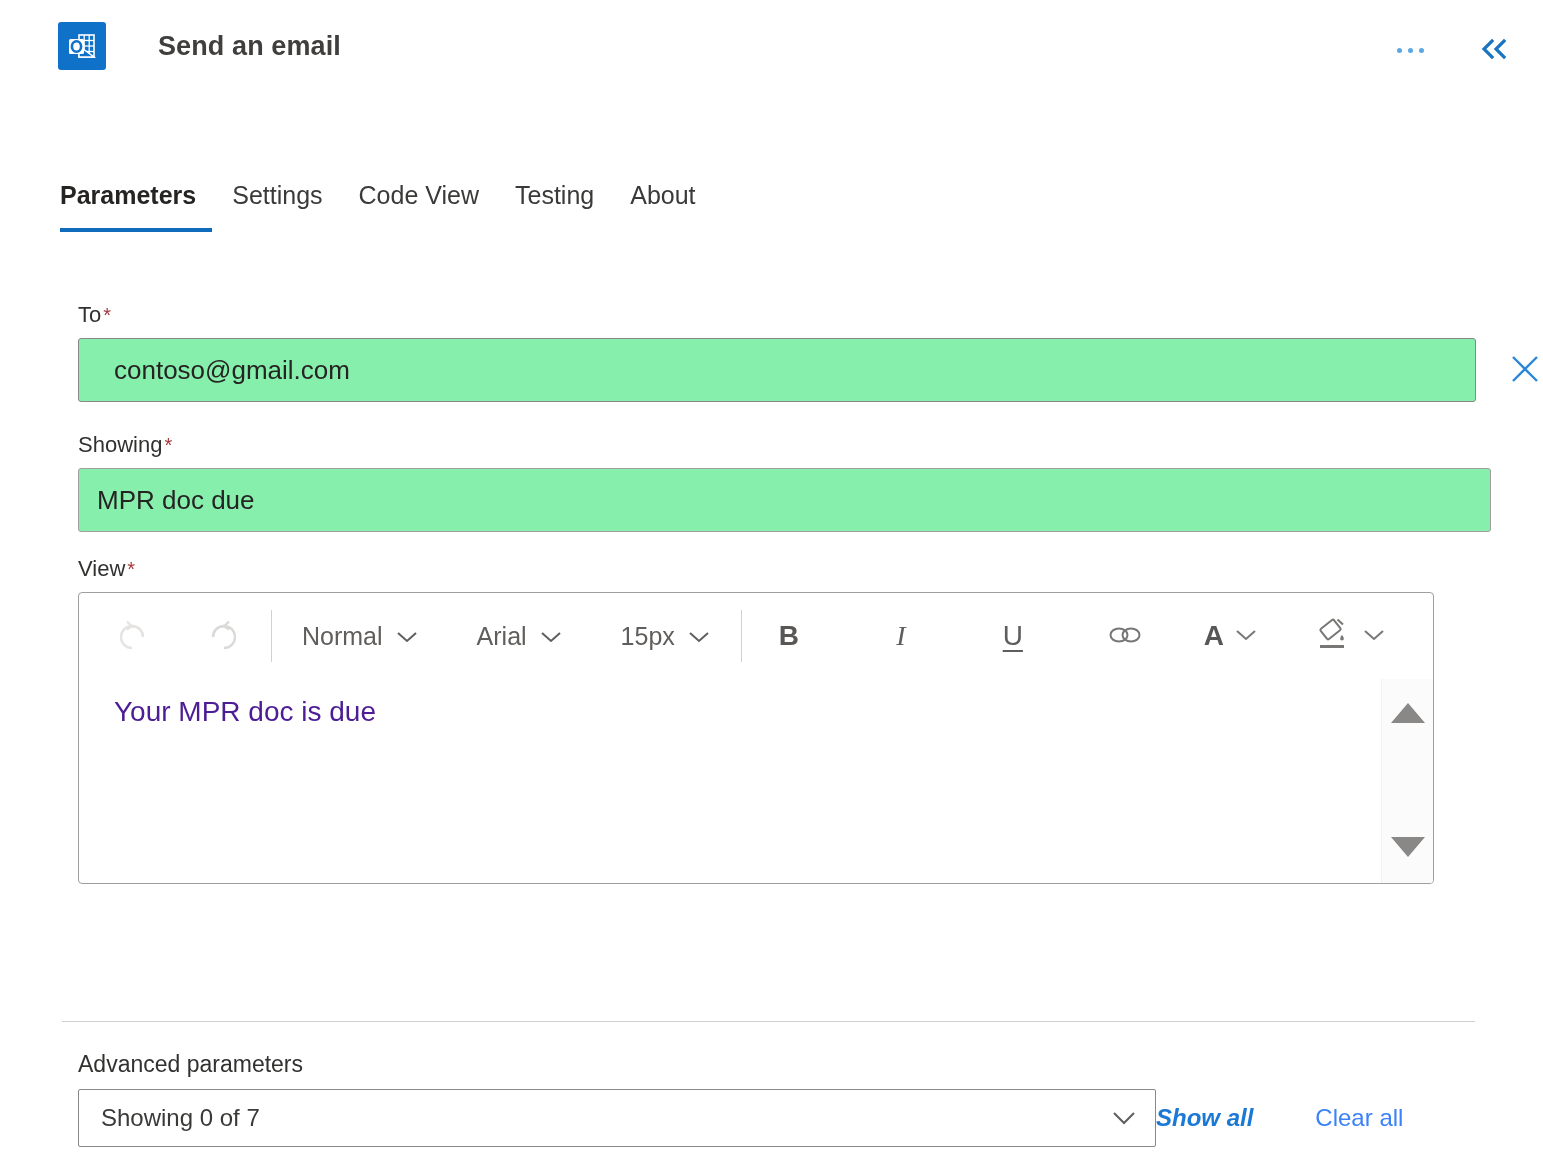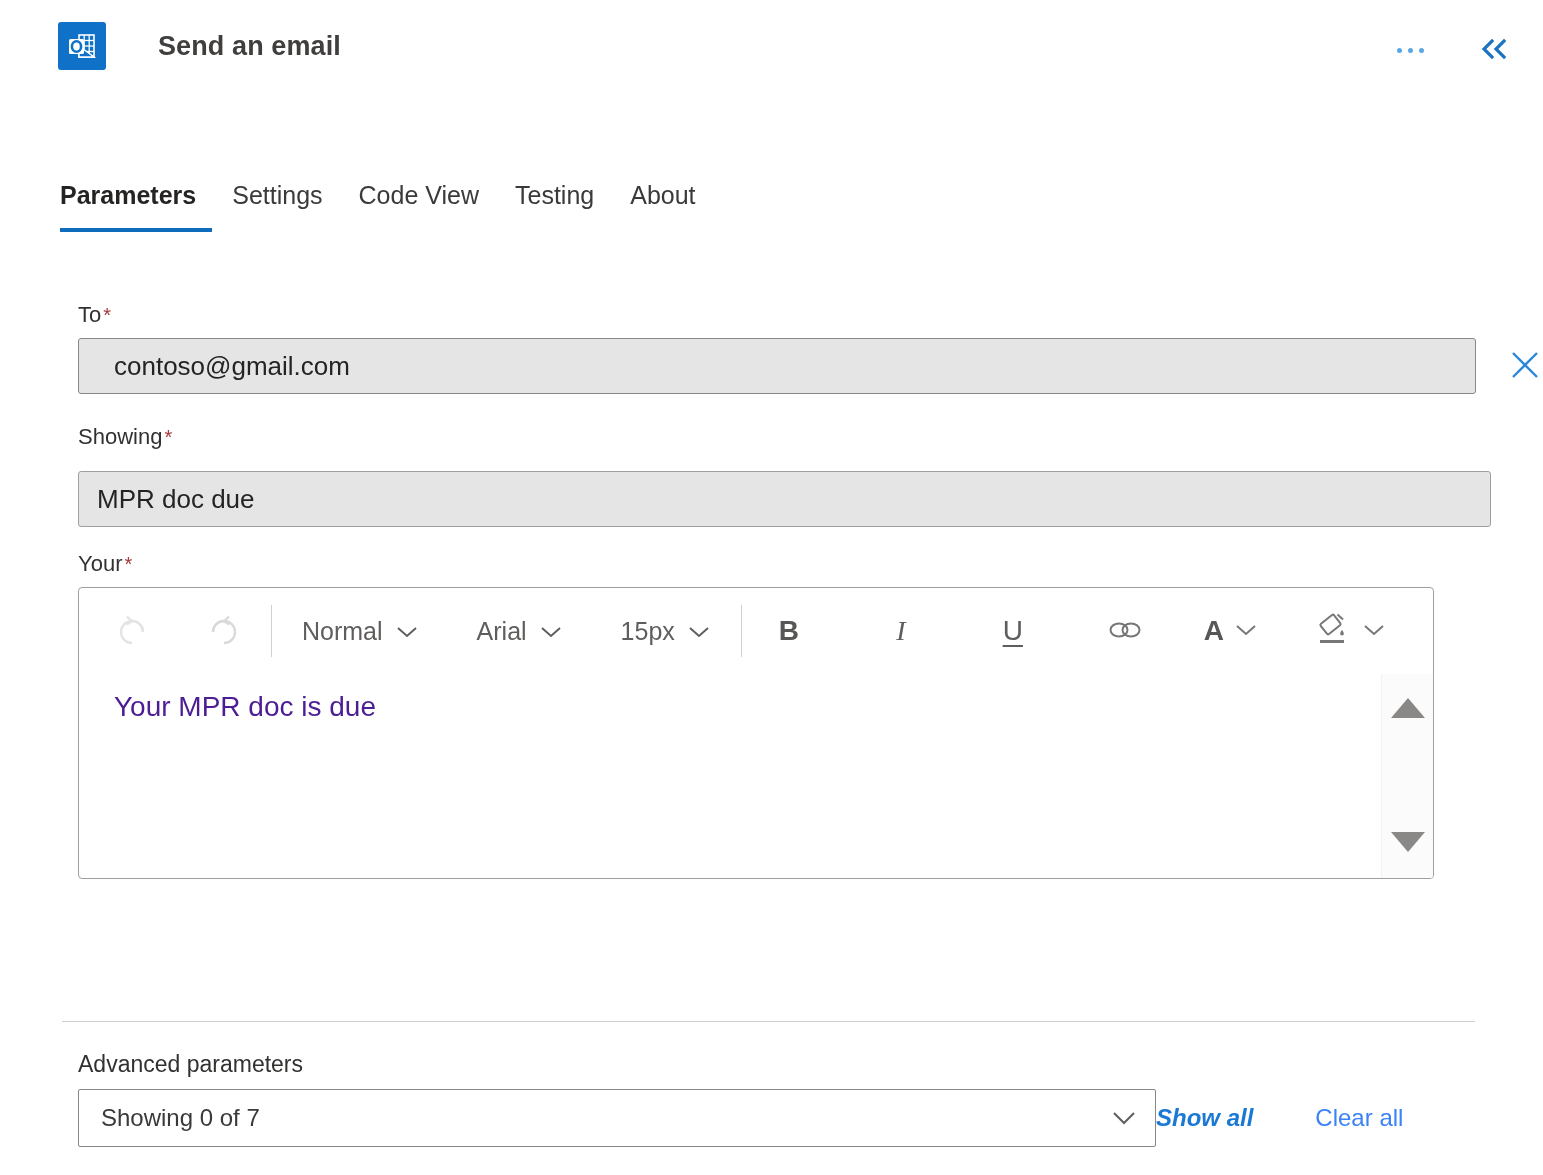--- a/index.html
+++ b/index.html
@@ -139,36 +139,35 @@
     margin-left: 2px;
   }
 
   .input-wrap {
     position: relative;
     margin-left: 62px;
     margin-top: 8px;
   }
   .text-input {
     width: 1398px;
-    height: 56px;
+    height: 64px;
     border: 1px solid #8a8886;
     border-radius: 3px;
-    background: #e5e5e5;
+    background: #86efac;
     font-family: "Liberation Sans", sans-serif;
     font-size: 26px;
     color: #252423;
     padding: 0 56px 0 35px;
     line-height: 62px;
     outline: none;
   }
   .text-input.subject {
     width: 1413px;
     padding-left: 18px;
     border-color: #a19f9d;
-    margin-top: 11px;
   }
   .clear-btn {
     position: absolute;
     right: 8px;
     top: 50%;
     transform: translateY(-50%);
     width: 52px; height: 52px;
     background: none;
     border: none;
     cursor: pointer;
@@ -420,21 +419,21 @@
   <label class="field-label">
     <span>Showing</span><span class="req-star">*</span>
   </label>
   <div class="input-wrap">
     <input class="text-input subject" type="text" value="MPR doc due" style="">
   </div>
 
   <div class="spacer-b"></div>
 
   <label class="field-label">
-    <span>Your</span><span class="req-star">*</span>
+    <span>View</span><span class="req-star">*</span>
   </label>
 
   <div class="editor">
     <div class="editor-toolbar">
 
       <button class="tb-btn tb-icon">
         <span>
           <svg width="38" height="38" viewBox="0 0 38 38" aria-hidden="true">
             <path d="M30 21a11 11 0 1 0-11 11" fill="none" stroke="#e6e4e2" stroke-width="2.4"></path>
             <path d="M30 21a11 11 0 0 0-11-11" fill="none" stroke="#e6e4e2" stroke-width="2.4"></path>

